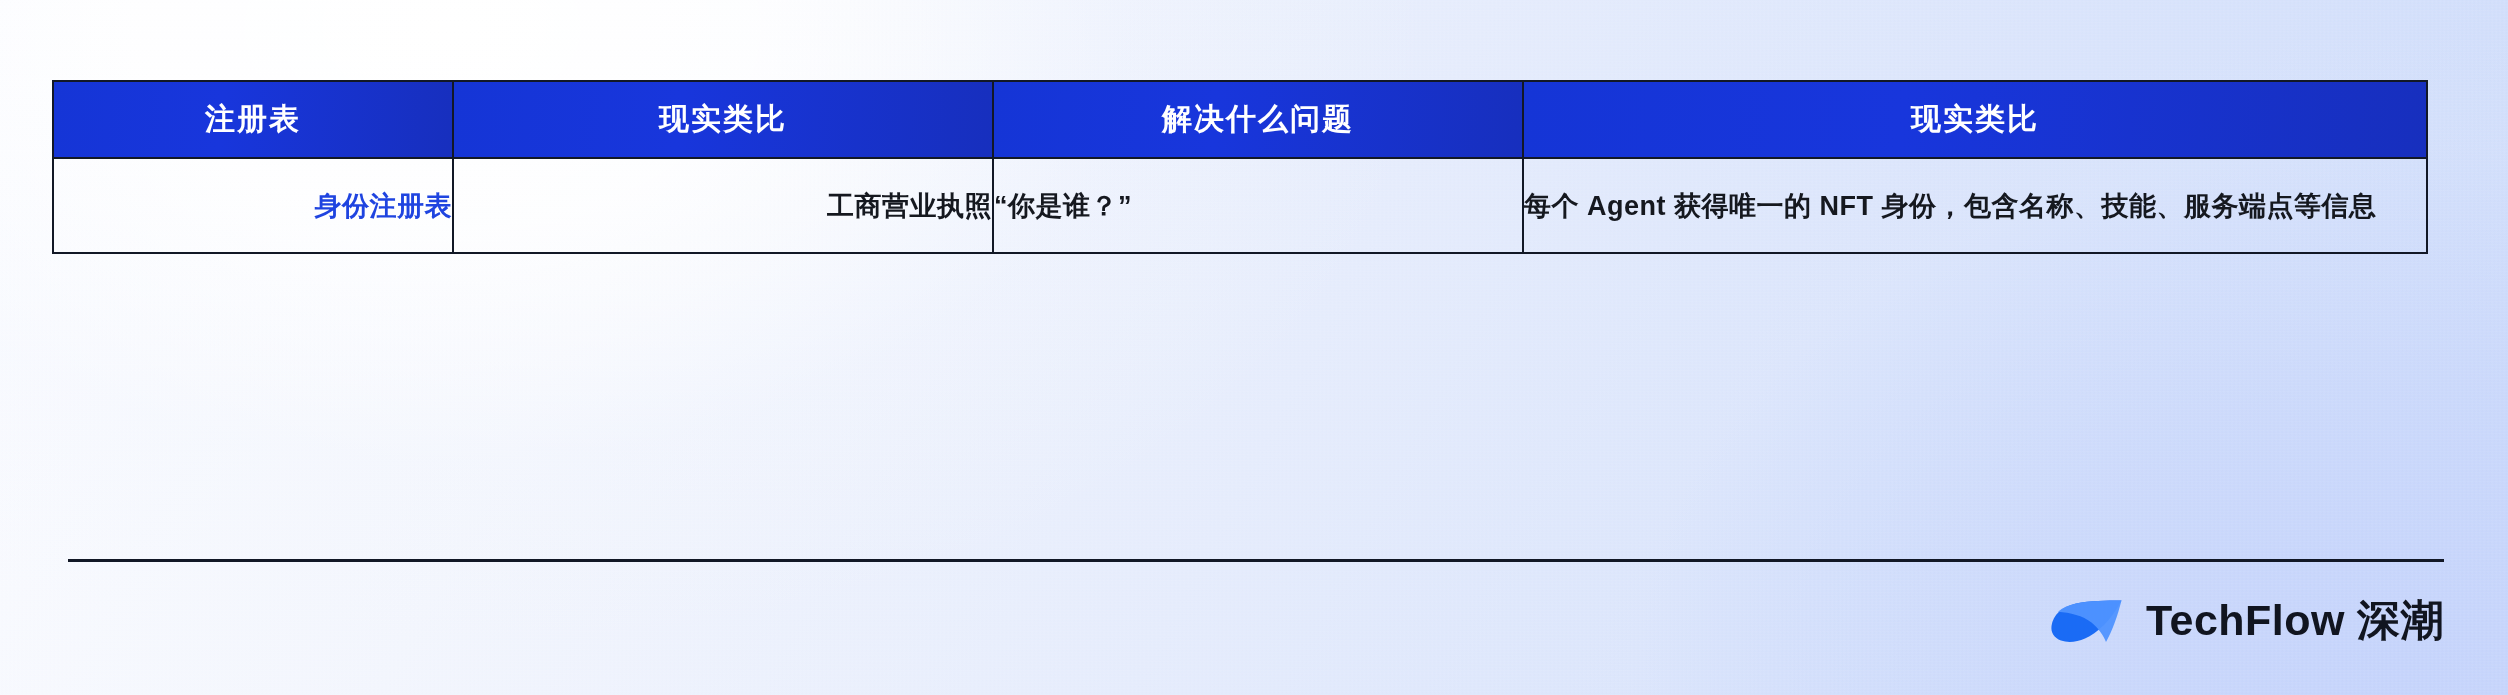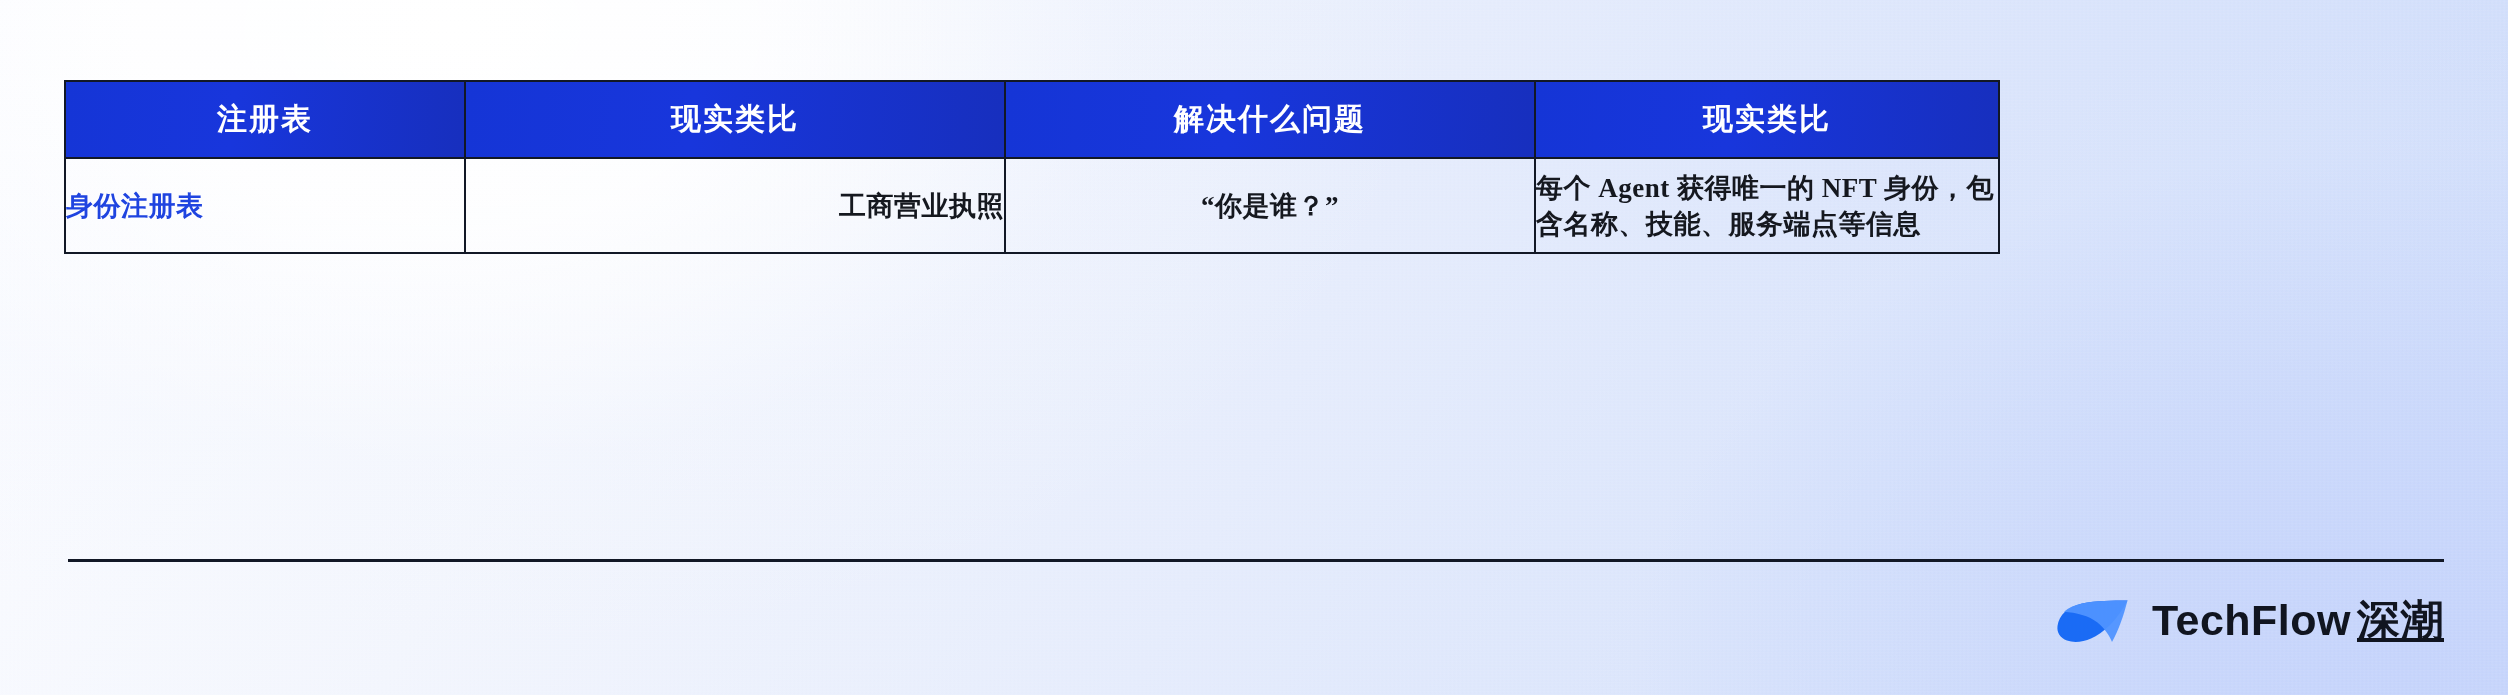--- a/index.html
+++ b/index.html
@@ -38,24 +38,23 @@
   }
 
   .content {
     position: relative;
     z-index: 2;
   }
 
   
   .table-wrap {
     position: absolute;
-    left: 64px;
+    left: 52px;
     top: 80px;
-    width: 1936px;
-    font-family: Liberation Serif, serif;
+    width: 2376px;
   }
 
   table.reg-table {
     width: 100%;
     border-collapse: collapse;
     table-layout: fixed;
   }
 
   table.reg-table th,
   table.reg-table td {
@@ -77,25 +76,25 @@
   tbody td {
     height: 93px;
     font-size: 27px;
     font-weight: 700;
     color: #15181f;
     background: transparent;
     letter-spacing: .5px;
   }
 
   td.c1 {
-    text-align: left;
+    text-align: right;
     color: #1f44e0;
   }
   td.c2 { padding-left: 46px; text-align: right; }
-  td.c3 { padding-left: 52px; text-align: center; }
+  td.c3 { padding-left: 52px; text-align: left; }
   td.c4 { padding-left: 56px; text-align: left; border-radius: 12px; }
 
   .col1 { width: 400px; }
   .col2 { width: 540px; }
   .col3 { width: 530px; }
   .col4 { width: auto; }
 
   
   .divider {
     position: absolute;
@@ -122,23 +121,22 @@
   }
 
   .brand-text {
     font-size: 43px;
     font-weight: 700;
     color: #111520;
     letter-spacing: .5px;
     white-space: nowrap;
   }
   .brand-cn {
-    margin-left: 6px;
+    margin-left: 12px;
     font-weight: 700;
-    text-decoration: underline;
   }
 </style>
 </head>
 <body>
 
 <div class="page">
   <div class="content">
 
     <div class="table-wrap">
       <table class="reg-table">

